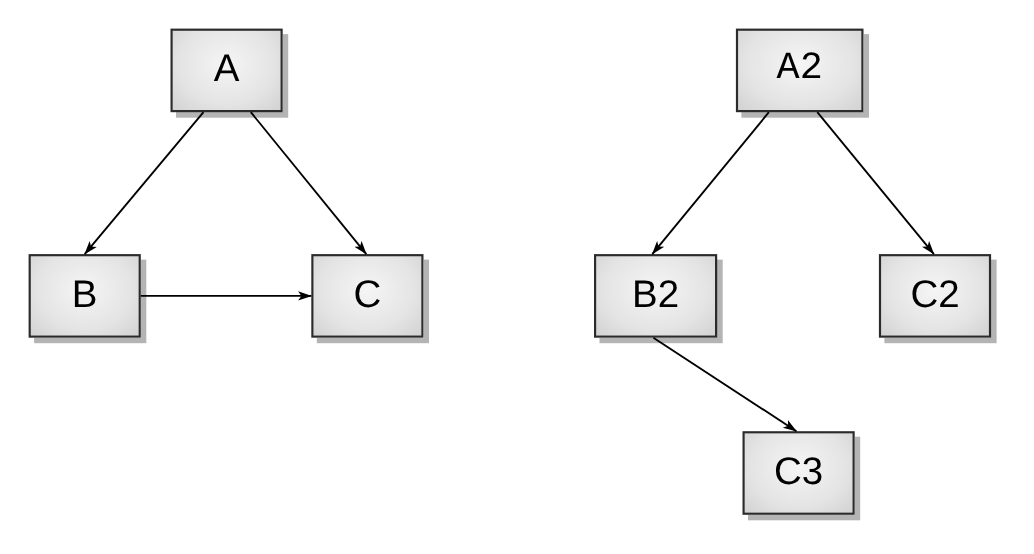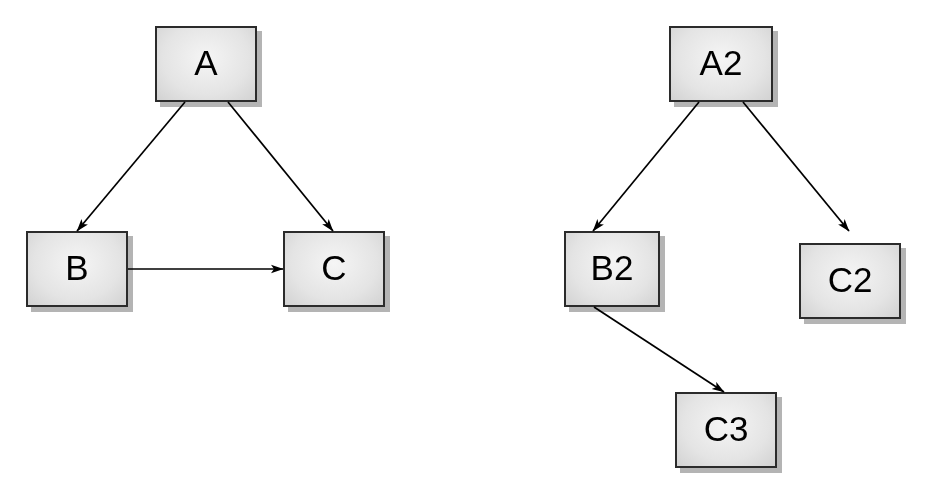--- a/index.html
+++ b/index.html
@@ -55,27 +55,27 @@
   <div class="nodes-layer">
       <div class="node" style="left: 155px; top: 26px; width: 102px; height: 76px;">
         <span class="node-label">A</span>
       </div>
       <div class="node" style="left: 26px; top: 231px; width: 102px; height: 76px;">
         <span class="node-label">B</span>
       </div>
       <div class="node" style="left: 283px; top: 231px; width: 102px; height: 76px;">
         <span class="node-label">C</span>
       </div>
-      <div class="node" style="left: 669px; top: 26px; width: 104px; height: 76px;">
+      <div class="node" style="left: 669px; top: 26px; width: 116px; height: 76px; font-family: Liberation Mono, monospace;">
         <span class="node-label">A2</span>
       </div>
-      <div class="node" style="left: 564px; top: 231px; width: 96px; height: 76px;">
+      <div class="node" style="left: 540px; top: 231px; width: 112px; height: 76px;">
         <span class="node-label">B2</span>
       </div>
-      <div class="node" style="left: 799px; top: 231px; width: 102px; height: 76px; margin-top: 12px;">
+      <div class="node" style="left: 799px; top: 231px; width: 102px; height: 76px;">
         <span class="node-label">C2</span>
       </div>
       <div class="node" style="left: 675px; top: 392px; width: 102px; height: 76px; text-align: center;">
         <span class="node-label">C3</span>
       </div>
     </div>
   <svg class="edges-layer" xmlns="http://www.w3.org/2000/svg" width="940" height="504">
     <defs>
       <marker id="arrowhead" markerUnits="userSpaceOnUse" markerWidth="15" markerHeight="12" refX="12" refY="5" orient="auto">
         <path id="arrowhead-path" d="M0,0.8 L12.5,5 L0,9.2 L3,5 Z" fill="#000000"></path>

